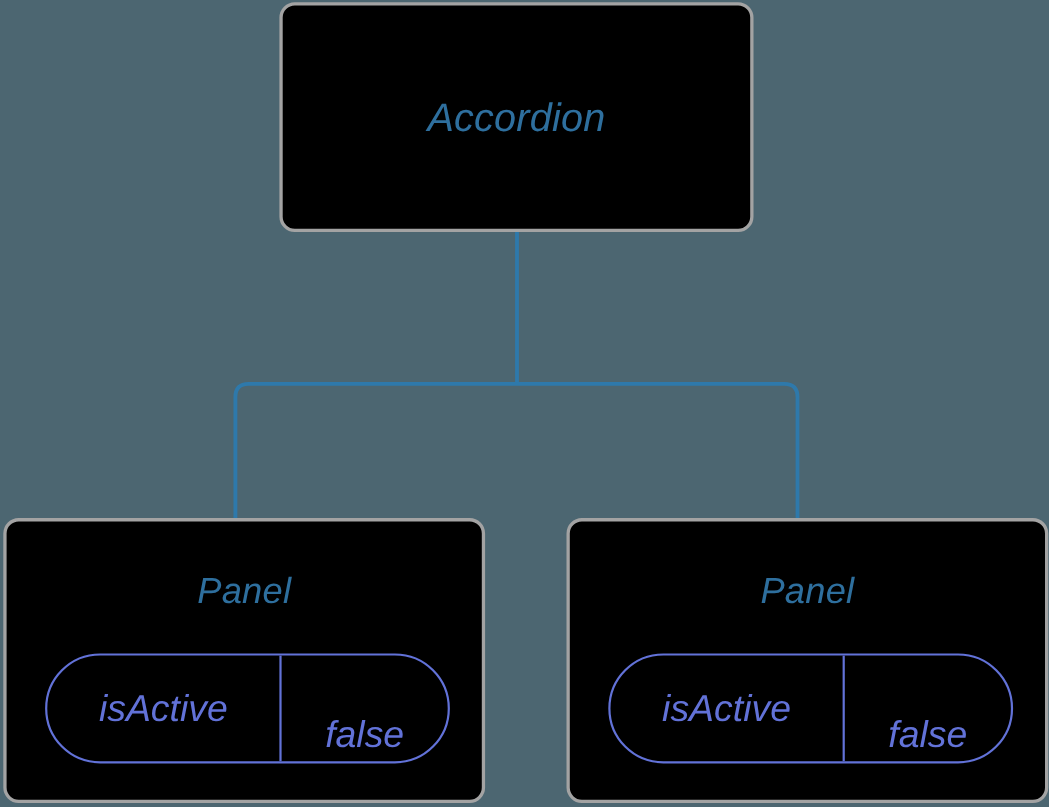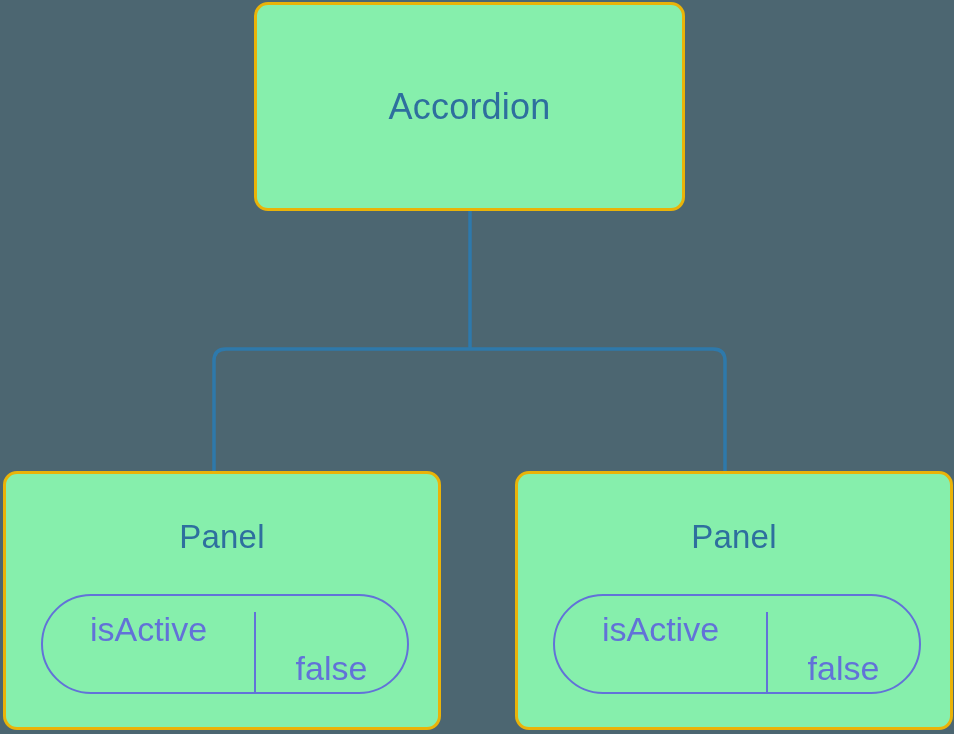--- a/index.html
+++ b/index.html
@@ -27,27 +27,28 @@
     left: 0;
     top: 0;
     width: 954px;
     height: 734px;
     pointer-events: none;
   }
 
   
   .node-card {
     position: absolute;
-    background: #86efac;
-    border: 3px solid #eab308;
+    background: #000000;
+    border: 3px solid #a3a3a3;
     border-radius: 14px;
     box-sizing: border-box;
     display: flex;
     flex-direction: column;
     align-items: center;
+    font-style: italic;
   }
   .node-card.root {
     left: 254px;
     top: 2px;
     width: 431px;
     height: 209px;
     justify-content: center;
   }
   .node-card.child-left {
     left: 3px;
@@ -90,24 +91,24 @@
     display: flex;
     align-items: stretch;
     background: transparent;
   }
   .node-card.child-left .state-pill { left: 35px; }
   .node-card.child-right .state-pill { left: 35px; }
 
   .pill-key {
     flex: 0 0 213px;
     display: flex;
+    align-items: center;
     justify-content: center;
     border-right: 2.5px solid #6272d8;
     box-sizing: border-box;
-    margin-top: 16px;
   }
   .pill-val {
     flex: 1 1 auto;
     display: flex;
     align-items: center;
     justify-content: center;
     box-sizing: border-box;
     margin-top: 48px;
   }
   .pill-text {

